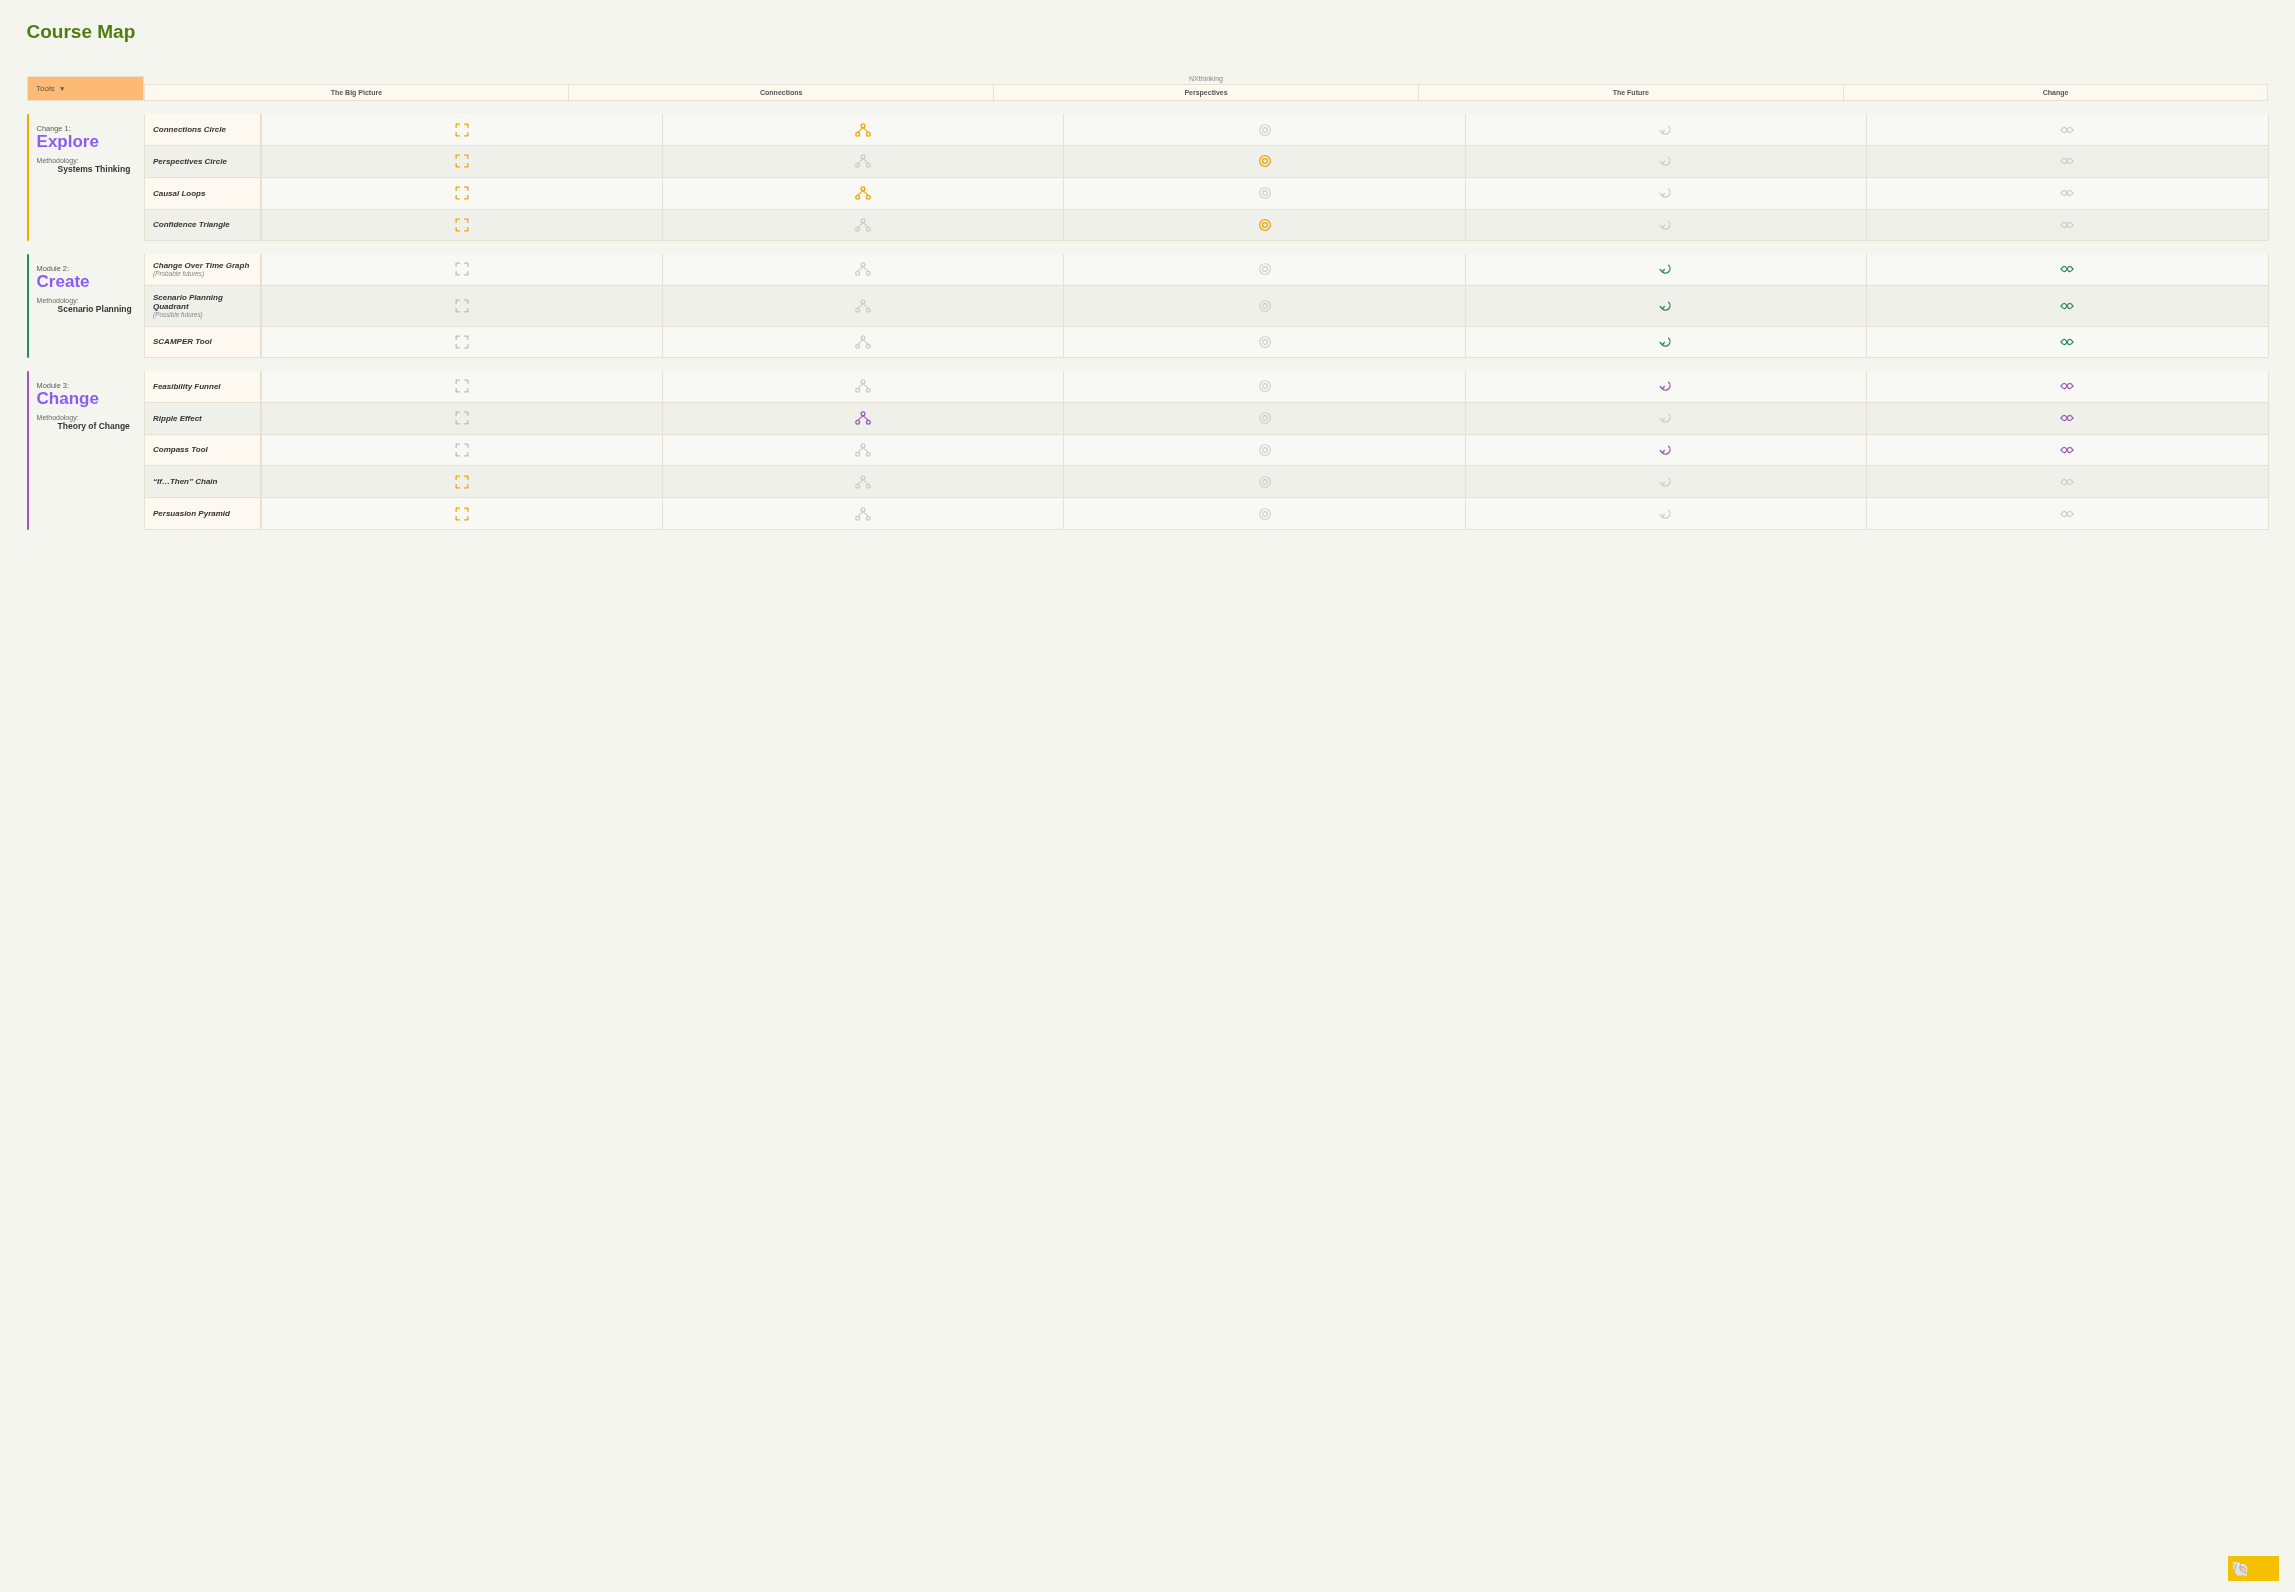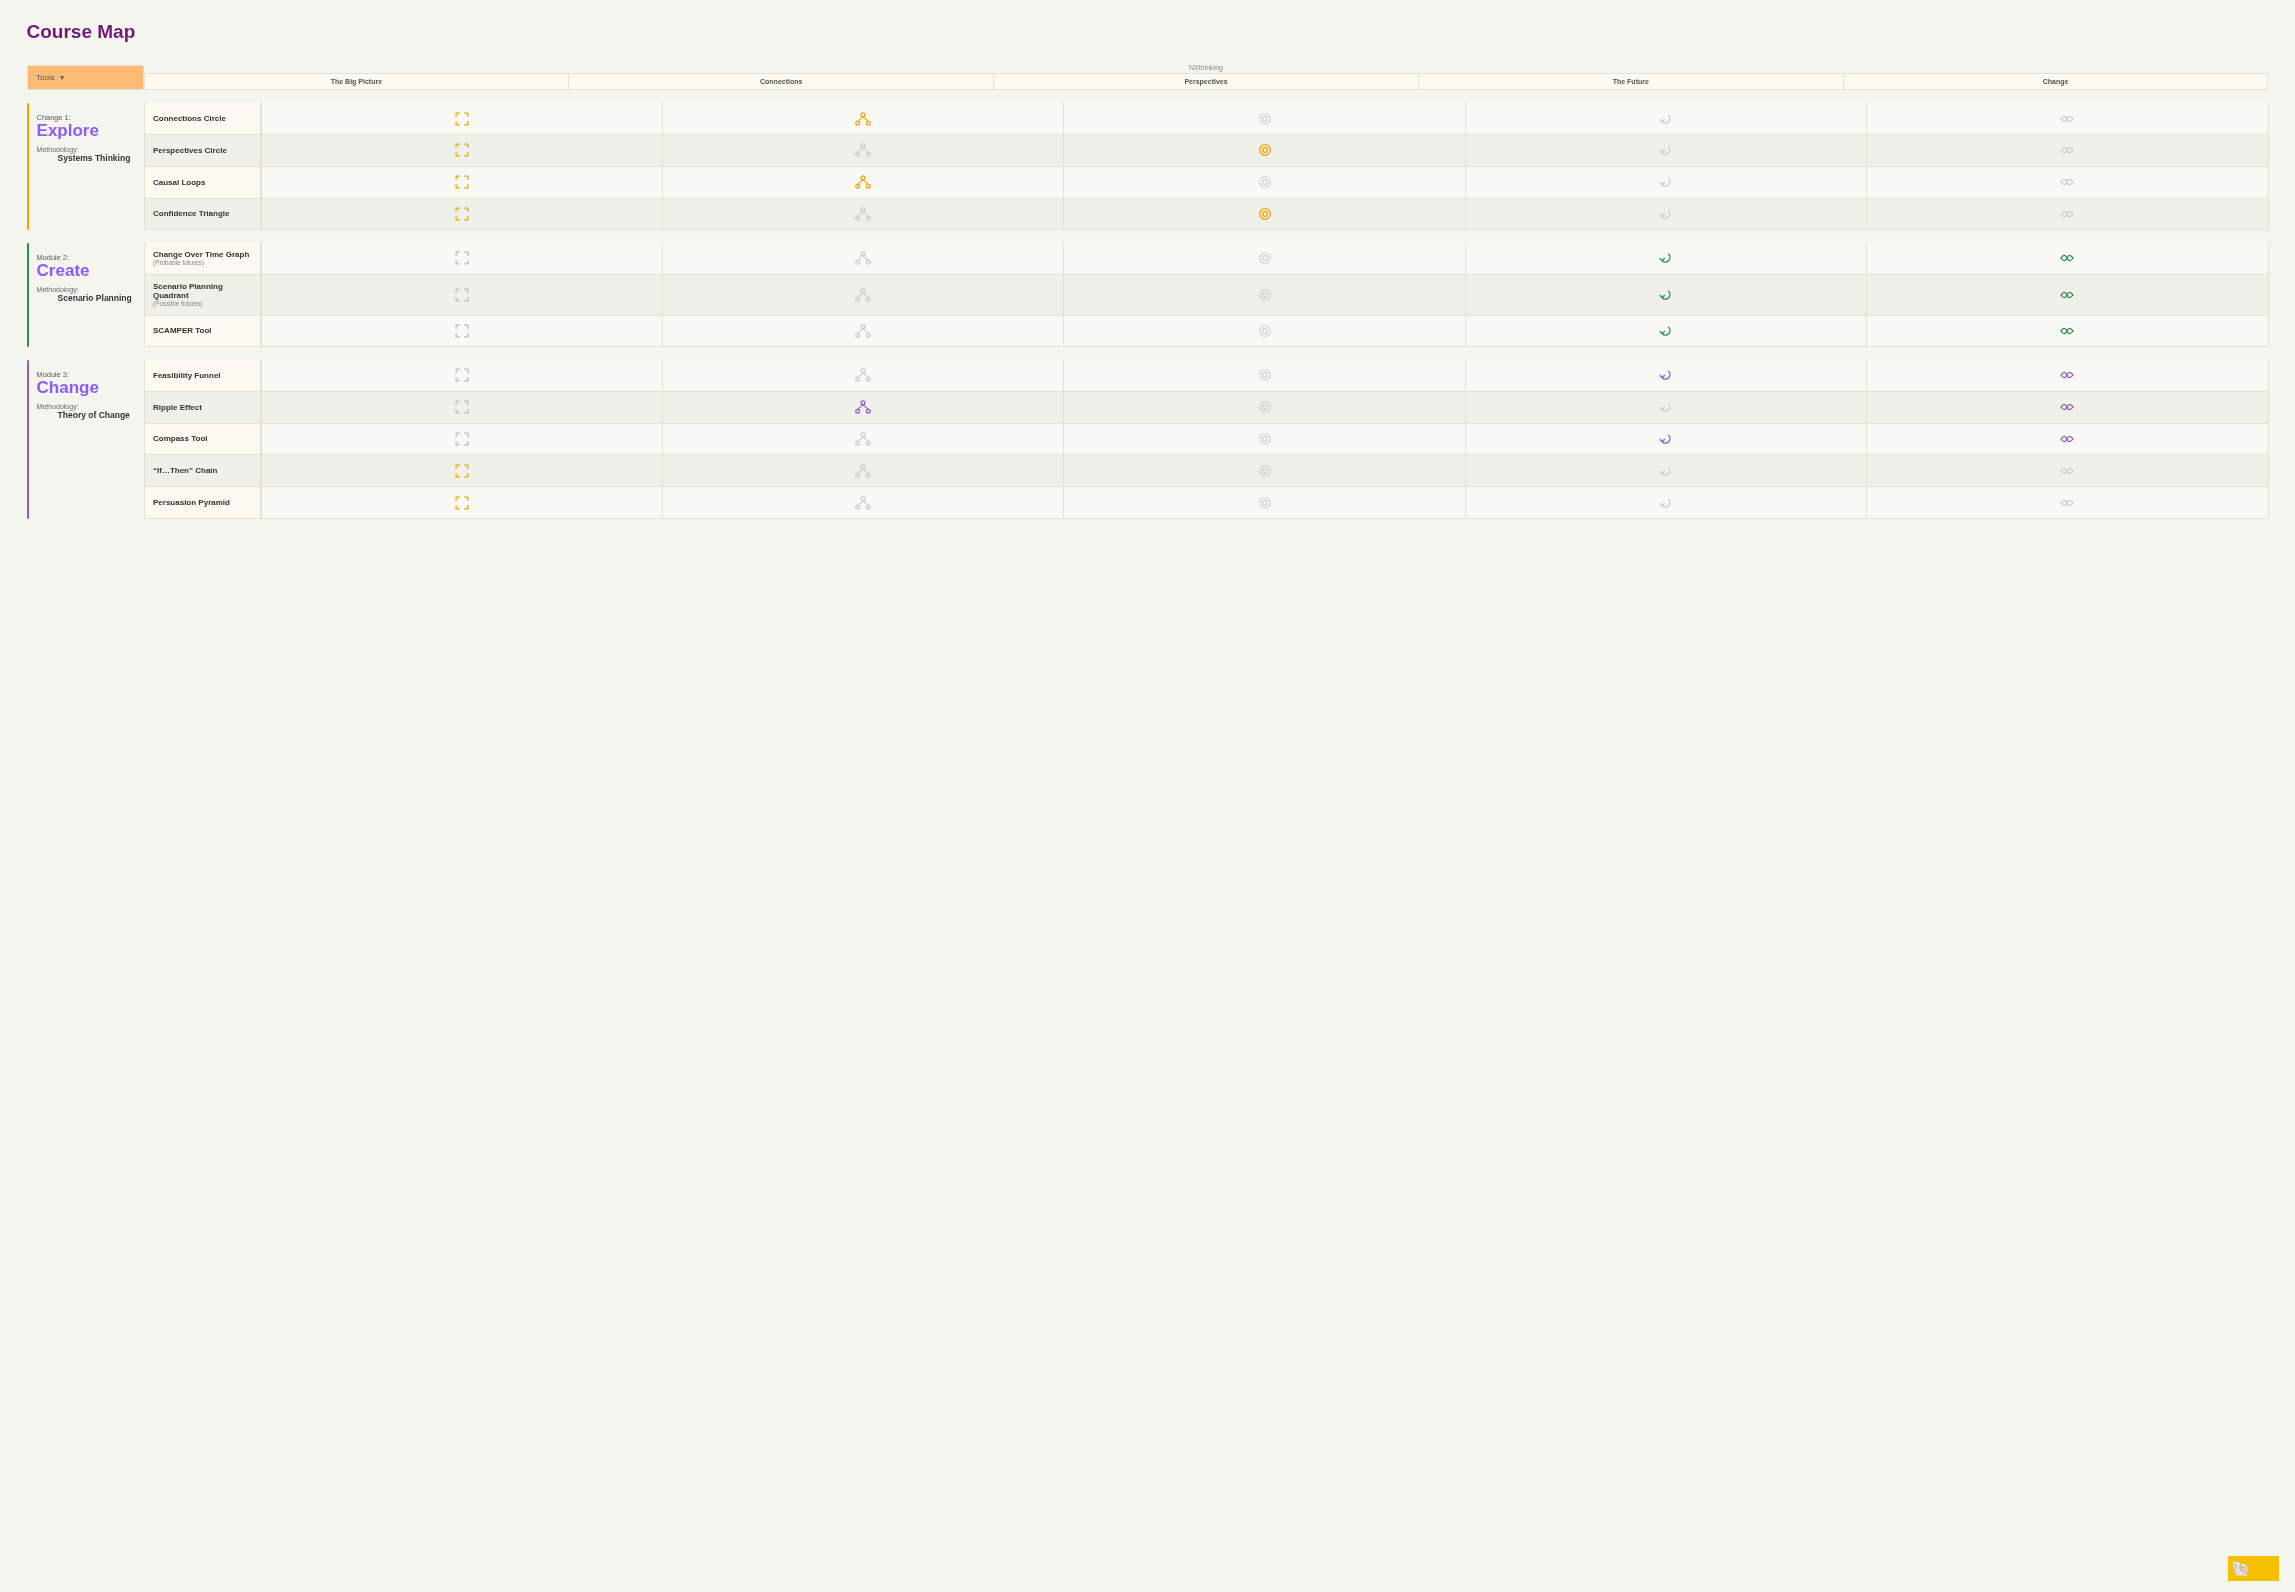--- a/index.html
+++ b/index.html
@@ -5,22 +5,22 @@
     * { box-sizing: border-box; margin: 0; padding: 0; }
     body {
       font-family: Arial, sans-serif;
       background: #f5f5f0;
       padding: 21px 26.5px;
       min-height: 100vh;
     }
     h1.page-title {
       font-size: 19px;
       font-weight: 900;
-      color: #701a75;
-      margin-bottom: 21px;
+      color: #4d7c0f;
+      margin-bottom: 32px;
     }
     .main-layout {
       display: flex;
       gap: 0;
     }
     .module-label {
       font-size: 7.4px;
       color: #555;
       font-weight: 400;
     }
@@ -156,20 +156,21 @@
       align-self: stretch;
     }
     .module-info {
       padding: 9.6px 8.5px 9.6px 7.4px;
       display: flex;
       flex-direction: column;
       justify-content: flex-start;
     }
     .tools-rows-wrapper {
       flex: 1;
+      font-style: italic;
     }
     .bottom-logos {
       position: fixed;
       bottom: 10.6px;
       right: 16px;
       display: flex;
       align-items: center;
       gap: 0;
     }
     .shell-logo {

